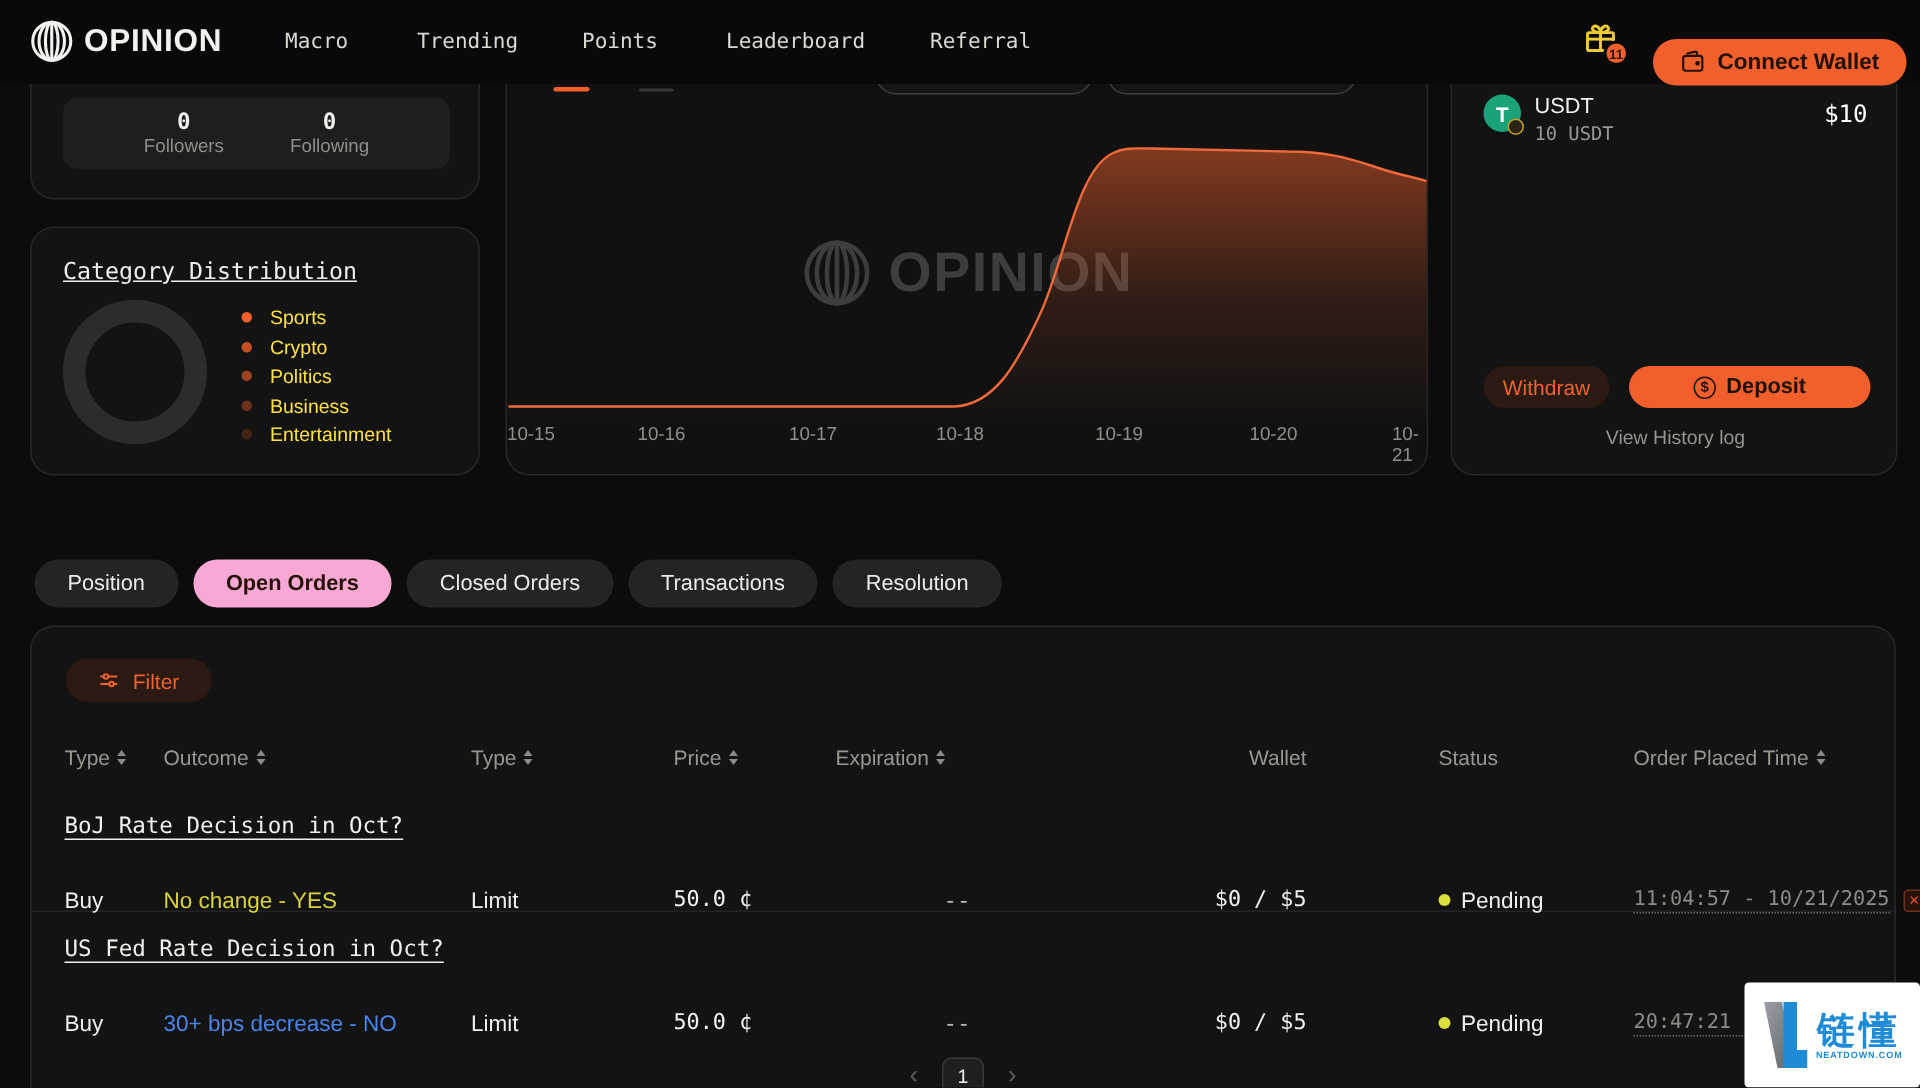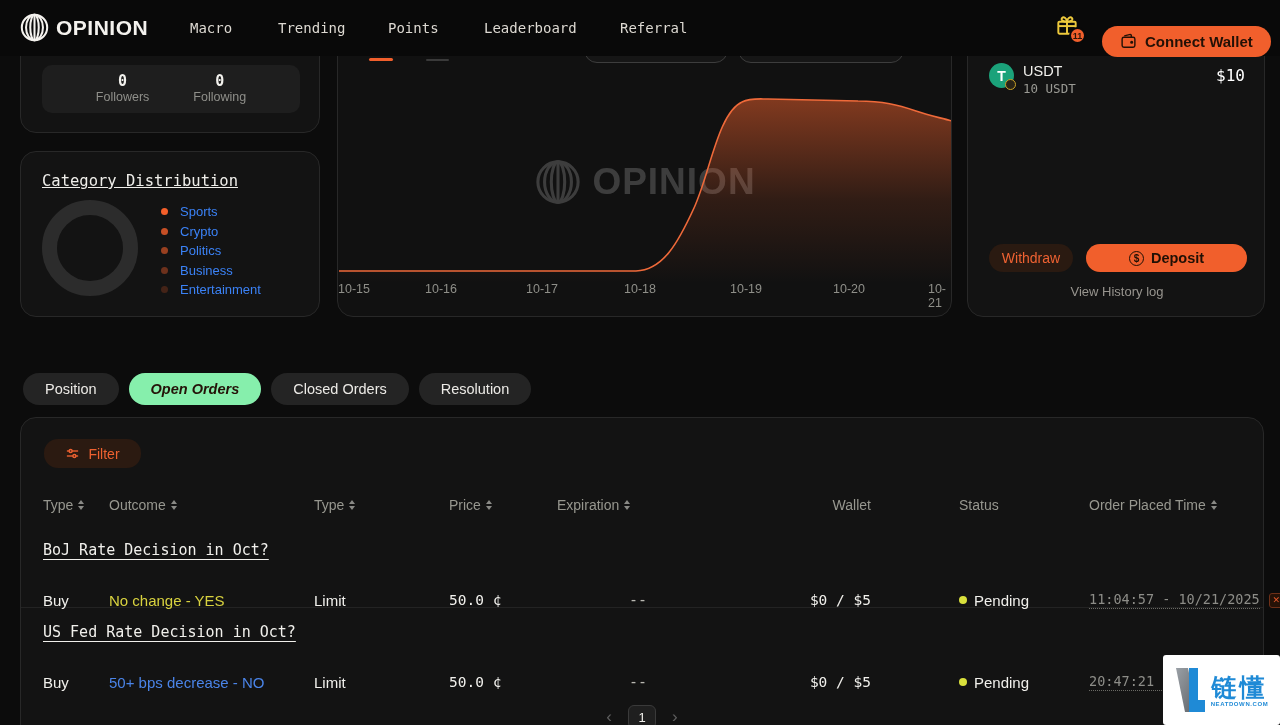--- a/index.html
+++ b/index.html
@@ -25,21 +25,21 @@
   .stat-val { font-family:"DejaVu Sans Mono", monospace; font-size:15px; font-weight:bold; color:#f2f1ed; line-height:17px; }
   .stat-label { font-size:12.5px; color:#8f8f8a; line-height:15px; }
 
   
   .category-card { left:20px; top:151px; width:300px; height:166px; }
   .category-title { position:absolute; left:21px; top:20px; font-family:"DejaVu Sans Mono", monospace; font-size:15.5px; color:#efeeea;text-decoration:underline; }
   .donut { position:absolute; left:21px; top:48px; width:96px; height:96px; border-radius:50%; border:15px solid #2c2c2c; }
   .legend { position:absolute; left:140px; top:50px; }
   .legend-item { display:flex; align-items:center; gap:12px; height:19.5px; }
   .legend-dot { width:7px; height:7px; border-radius:50%; background:#f45f2a; }
-  .legend-label { font-size:13px; color:#3b82f6; }
+  .legend-label { font-size:13px; color:#fde047; }
 
   
   .chart-card { left:337px; top:-10px; width:615px; height:327px; overflow:hidden; background:#111111; }
   .tf-bar-active { position:absolute; left:31px; top:67px; width:24px; height:3px; border-radius:2px; background:#f15f2c; }
   .tf-bar { position:absolute; left:88px; top:68px; width:23px; height:2px; border-radius:2px; background:#3a3a3a; }
   .chart-pill { position:absolute; top:44px; height:28px; border:1px solid #3d3d3d; border-radius:13px; background:#161616; }
   .watermark { position:absolute; left:0; top:168px; width:615px; display:flex; align-items:center; justify-content:center; gap:11px; opacity:.5; }
   .watermark .wm-text { font-size:37px; font-weight:bold; letter-spacing:1px; color:#6a6a6a; }
   .chart-svg { position:absolute; left:0; top:52px; }
   .x-axis { position:absolute; left:0; top:291px; width:615px; height:16px; }
@@ -53,21 +53,21 @@
   .token-amt { position:absolute; left:55px; top:90px; font-family:"DejaVu Sans Mono", monospace; font-size:12.5px; color:#9a9a94; }
   .token-usd { position:absolute; right:19px; top:75px; font-family:"DejaVu Sans Mono", monospace; font-size:16px; color:#ffffff; }
   .withdraw-btn { position:absolute; left:21px; top:253px; width:84px; height:28px; border-radius:14px; background:#2a1a11; color:#ef6232; font-size:14px; display:flex; align-items:center; justify-content:center; cursor:pointer; }
   .deposit-btn { position:absolute; left:118px; top:253px; width:161px; height:28px; border-radius:14px; background:#f15f2c; color:#201005; font-size:14.5px; font-weight:bold; display:flex; align-items:center; justify-content:center; gap:7px; cursor:pointer; }
   .dollar-circle { width:15px; height:15px; border-radius:50%; border:1.5px solid #201005; font-size:10px; font-weight:bold; display:flex; align-items:center; justify-content:center; }
   .history-link { position:absolute; left:0; top:293px; width:298px; text-align:center; font-size:13px; color:#97948e; cursor:pointer; }
 
   
   .tabs { position:absolute; left:23px; top:373px; display:flex; gap:10px; z-index:1; }
   .tab { height:32px; padding:0 22px; border-radius:16px; background:#242424; color:#eceae6; font-size:14.5px; display:flex; align-items:center; cursor:pointer; }
-  .tab.active { background:#86efac; color:#241208; font-weight:bold;font-style:italic; }
+  .tab.active { background:#f9a8d4; color:#241208; font-weight:bold; }
 
   
   .table-card { left:20px; top:417px; width:1244px; height:325px; padding-top:21px; }
   .filter-btn { margin-left:23px; width:97px; height:29px; border-radius:14px; background:#2b1a11; color:#ee6130; font-size:14px; display:flex; align-items:center; justify-content:center; gap:8px; cursor:pointer; }
   .trow { display:grid; grid-template-columns:66px 205px 135px 108px 200px 114px 185px 1fr; padding:0 22px; align-items:center; }
   .thead { margin-top:27px; height:20px; font-size:14px; color:#97978f; }
   .th { display:flex; align-items:center; gap:5px; }
   .th.right, .cell.right { justify-content:flex-end; text-align:right; }
   .th.pad88, .cell.pad88 { padding-left:88px; }
   .th.pad33, .cell.pad33 { padding-left:33px; }
@@ -224,20 +224,21 @@
       <circle cx="16.5" cy="13" r="1.2" fill="#231106"></circle>
     </svg>
     <span>Connect Wallet</span>
   </div>
 </div>
 
 <div class="tabs">
   <div class="tab">Position</div>
   <div class="tab active">Open Orders</div>
   <div class="tab">Closed Orders</div>
+  <div class="tab">Transactions</div>
   <div class="tab">Resolution</div>
 </div>
 
 <div class="card table-card">
   <div class="filter-btn">
     <svg width="15" height="15" viewBox="0 0 24 24" fill="none" stroke="#ee6130" stroke-width="2.2">
       <line x1="3" y1="8" x2="21" y2="8"></line>
         <circle cx="9" cy="8" r="2.4" fill="#2b1a11"></circle>
       <line x1="3" y1="16" x2="21" y2="16"></line>
         <circle cx="15" cy="16" r="2.4" fill="#2b1a11"></circle>
@@ -311,21 +312,21 @@
     <div class="cell pad33">
       <span class="time-val">11:04:57 - 10/21/2025</span>
       <span class="cancel-btn">✕</span>
     </div>
   </div>
   <div class="divider"></div>
 
   <div class="group-title second">US Fed Rate Decision in Oct?</div>
   <div class="trow order-row">
     <div class="cell">Buy</div>
-    <div class="cell outcome-blue">50+ bps decrease - NO</div>
+    <div class="cell outcome-blue">30+ bps decrease - NO</div>
     <div class="cell">Limit</div>
     <div class="cell price-val">50.0 ¢</div>
     <div class="cell exp-val">--</div>
     <div class="cell right filled-val">$0 / $5</div>
     <div class="cell pad88">
         <span class="status-dot"></span>
         <span>Pending</span>
       </div>
     <div class="cell pad33">
       <span class="time-val">20:47:21 - 10/21/2025</span>

